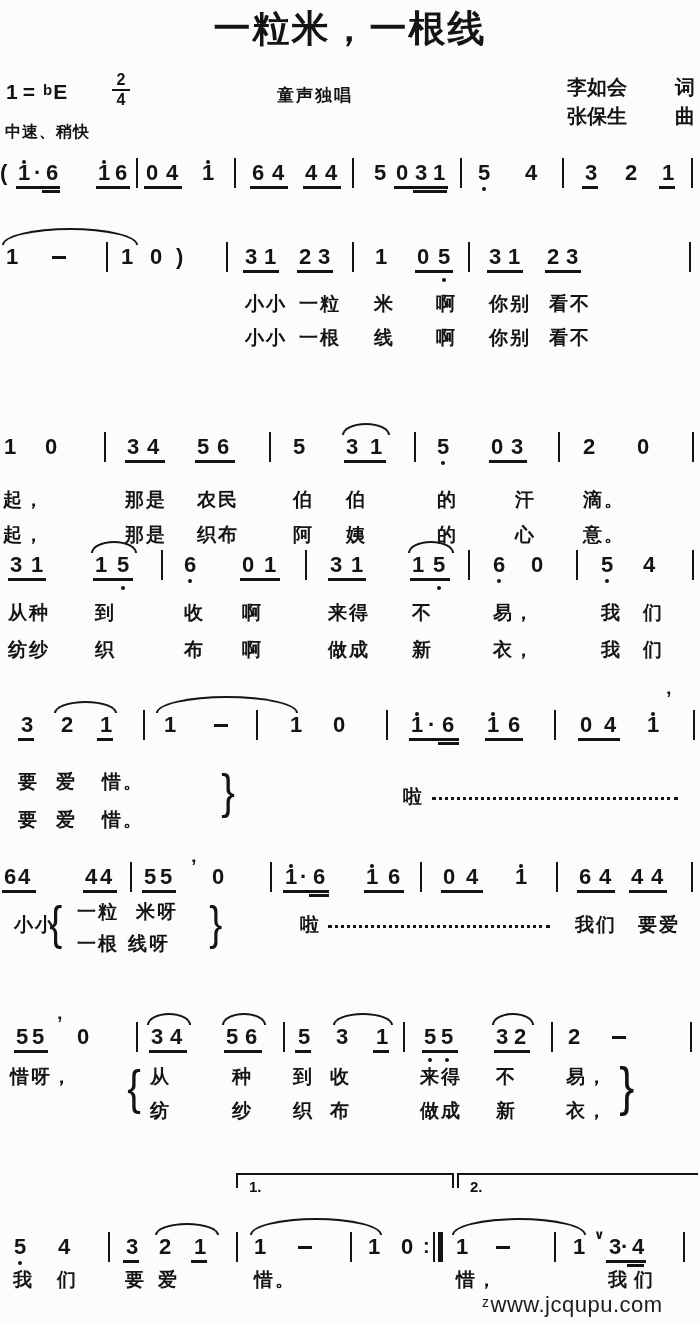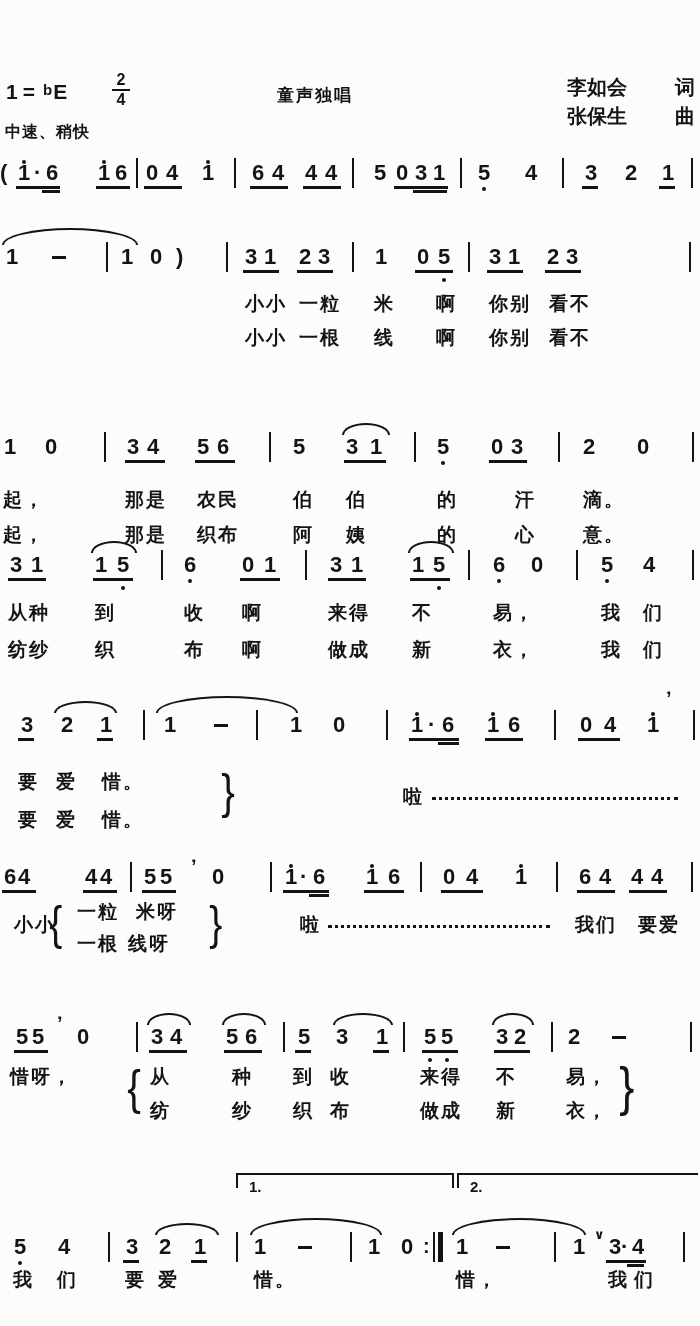--- a/index.html
+++ b/index.html
@@ -45,20 +45,21 @@
   .volta .tick{position:absolute;top:0;width:2px;height:13px;background:#141414;}
   .volta .lbl{position:absolute;left:13px;top:3px;font-size:15px;font-weight:700;}
   .wm{position:absolute;left:482px;top:1292px;font-size:22px;color:#1c1c1c;
     letter-spacing:0.5px;white-space:nowrap;}
   .wm .pre{font-size:14px;position:relative;top:-5px;margin-right:1px;}
 </style>
 </head>
 <body>
 
 <div class="sheet">
+  <div class="title">一粒米，一根线</div>
 
   <div class="key"><span>1</span><span class="eq">=</span><span class="flat">b</span><span>E</span></div>
 
   <div class="meter">
     <span class="num">2</span>
     <span class="den">4</span>
   </div>
 
   <div class="genre">童声独唱</div>
 
@@ -432,13 +433,14 @@
         <div class="tick" style="left: 0px;"></div>
         <div class="tick" style="right: 0px;"></div>
         <div class="lbl">1.</div>
       </div>
       <div class="volta" style="left: 457px; top: 1173px; width: 241px;">
         <div class="tick" style="left: 0px;"></div>
         <div class="lbl">2.</div>
       </div>
     </div>
 
+  <div class="wm"><span class="pre">z</span><span>www.jcqupu.com</span></div>
 </div>
 
 </body></html>

